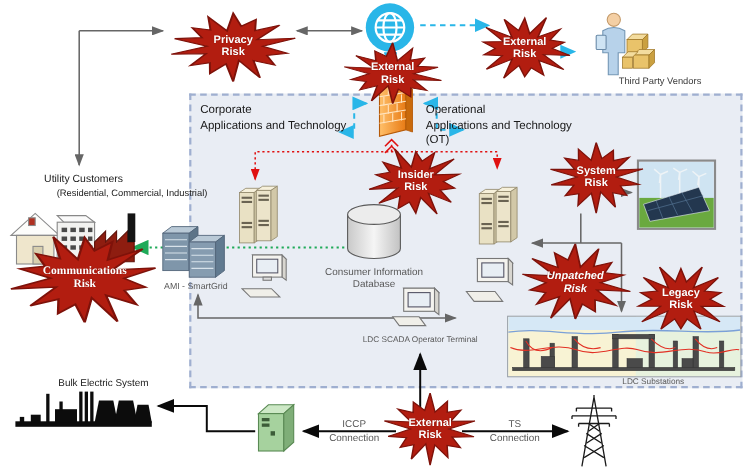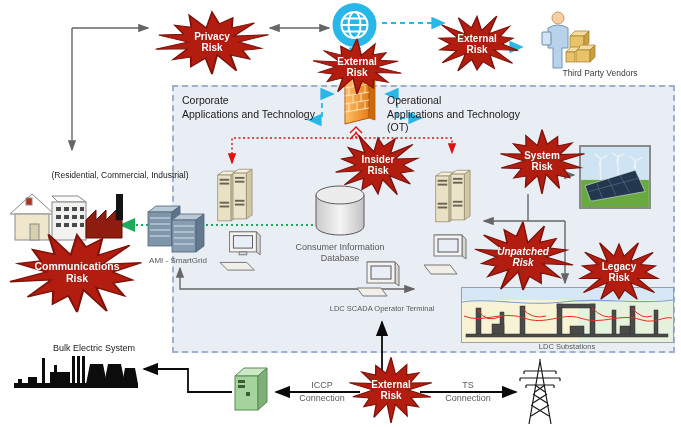--- a/index.html
+++ b/index.html
@@ -148,20 +148,21 @@
         <polygon points="52,40 57,35 71,35 66,40" fill="#f3dc9e"></polygon>
           <rect x="52" y="40" width="14" height="12" fill="#e9c36a"></rect>
           <polygon points="66,40 71,35 71,47 66,52" fill="#caa040"></polygon>
         <polygon points="42,42 47,37 56,37 51,42" fill="#f3dc9e"></polygon>
           <rect x="42" y="42" width="9" height="10" fill="#e9c36a"></rect>
       </g>
     </svg>
   </div>
   <div class="lbl" style="left:548px;top:68px;width:104px;font-size:8.5px;color:#3a3a3a;">Third Party Vendors</div>
 
+  <div class="lbl" style="left:6px;top:157px;width:140px;font-size:9.5px;">Utility Customers</div>
   <div class="lbl" style="left:0px;top:170px;width:152px;font-size:8.5px;padding-left:44px;">(Residential,  Commercial,   Industrial)</div>
   <div class="icon" style="left:6px;top:186px;width:130px;height:58px;">
     <svg viewBox="0 0 130 58">
       <g stroke="#8a8a8a" stroke-width="1">
         <polygon points="4,28 26,8 48,28" fill="#fdfdfb"></polygon>
         <rect x="20" y="12" width="6" height="7" fill="#b03020"></rect>
         <rect x="9" y="28" width="34" height="26" fill="#efe6cc"></rect>
         <rect x="24" y="38" width="9" height="16" fill="#d8cfae"></rect>
       </g>
       <g stroke="#888" stroke-width="1">
@@ -336,21 +337,21 @@
           <rect x="108" y="38" width="14" height="10"></rect>
           <rect x="158" y="38" width="10" height="10"></rect>
         <rect x="4" y="46" width="202" height="3"></rect>
       </g>
       <g stroke="#e23024" fill="none" stroke-width="1">
         <path d="M2,28 C20,36 40,22 62,30 C84,38 100,24 118,30 C140,38 158,24 180,32 C192,36 202,28 210,30"></path>
         <path d="M16,22 q8,14 24,6 M60,20 q10,12 24,8 M130,20 q12,12 22,8 M170,20 q10,12 20,8"></path>
       </g>
     </svg>
   </div>
-  <div class="lbl gray" style="left:512px;top:342px;width:110px;font-size:7.5px;">LDC Substations</div>
+  <div class="lbl gray" style="left:512px;top:342px;width:110px;font-size:7.5px;text-align:right;">LDC Substations</div>
 
   <div class="lbl" style="left:40px;top:343px;width:108px;font-size:9px;">Bulk Electric  System</div>
   <div class="icon" style="left:12px;top:352px;width:128px;height:40px;">
     <svg viewBox="0 0 128 40">
       <g fill="#0c0c0c">
         <rect x="2" y="31" width="124" height="5"></rect>
         <rect x="6" y="27" width="4" height="5"></rect>
         <rect x="30" y="6" width="3" height="26"></rect>
         <rect x="16" y="25" width="9" height="7"></rect>
         <rect x="38" y="20" width="20" height="12"></rect>
@@ -440,21 +441,21 @@
     <span class="burst-label">Unpatched
 Risk</span>
   </div>
   <div class="burst" style="left:572px;top:238px;width:94px;height:68px;">
     <svg viewBox="0 0 100 100" preserveAspectRatio="none">
         <polygon class="bp" points="50.0,9.1 55.3,26.9 70.6,7.2 62.2,34.7 86.2,21.1 72.8,39.0 88.9,41.1 78.1,50.0 91.5,59.5 69.6,59.4 87.8,80.2 62.7,65.9 69.3,90.1 56.0,76.4 50.0,89.5 44.0,76.3 30.7,90.1 37.3,65.9 12.2,80.2 30.3,59.5 8.6,59.4 21.8,50.0 11.0,41.1 27.3,39.1 13.7,21.0 37.8,34.7 29.4,7.2 44.7,26.8"></polygon>
       </svg>
     <span class="burst-label">Legacy
 Risk</span>
   </div>
-  <div class="burst" style="left:6px;top:227px;width:142px;height:90px;">
+  <div class="burst" style="left:6px;top:208px;width:142px;height:90px;font-family:Liberation Serif, serif;">
     <svg viewBox="0 0 100 100" preserveAspectRatio="none">
         <polygon class="bp" points="50.0,8.8 56.3,22.2 67.7,13.2 64.8,31.4 87.1,20.4 67.6,41.5 95.3,39.7 75.2,50.0 89.0,58.9 75.4,62.2 83.2,76.5 63.6,67.1 71.0,93.6 54.5,69.8 50.0,94.5 44.0,76.3 32.9,85.6 33.2,71.1 15.2,77.7 31.7,58.8 2.8,60.8 28.2,50.0 8.5,40.5 24.6,37.8 18.8,25.1 34.2,30.2 29.9,8.2 45.6,30.9"></polygon>
       </svg>
     <span class="burst-label" style="font-size:10.5px;">Communications
 Risk</span>
   </div>
   <div class="burst" style="left:347px;top:356px;width:88px;height:68px;">
     <svg viewBox="0 0 100 100" preserveAspectRatio="none">
         <polygon class="bp" points="50.0,2.1 55.1,27.4 67.9,12.8 67.8,27.7 81.9,24.6 71.5,39.7 96.3,39.4 69.5,50.0 95.3,60.3 72.7,60.9 81.3,74.9 67.6,72.0 68.4,88.2 54.9,71.4 50.0,98.4 45.5,69.8 30.6,90.2 33.2,71.0 19.1,74.6 25.6,61.7 6.7,59.9 29.6,50.0 2.8,39.2 30.4,40.6 16.7,23.4 32.5,28.0 32.7,14.0 44.4,25.3"></polygon>
       </svg>

